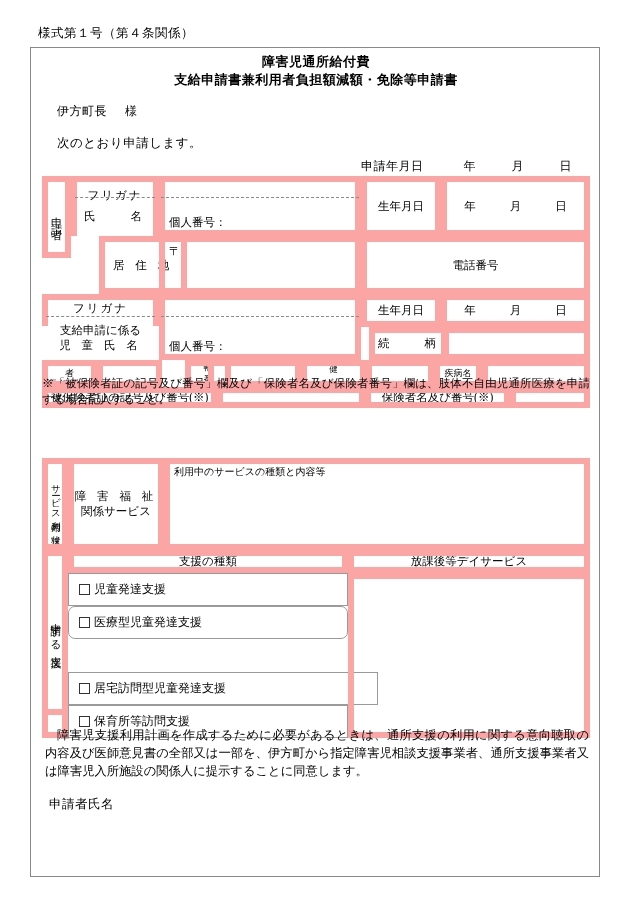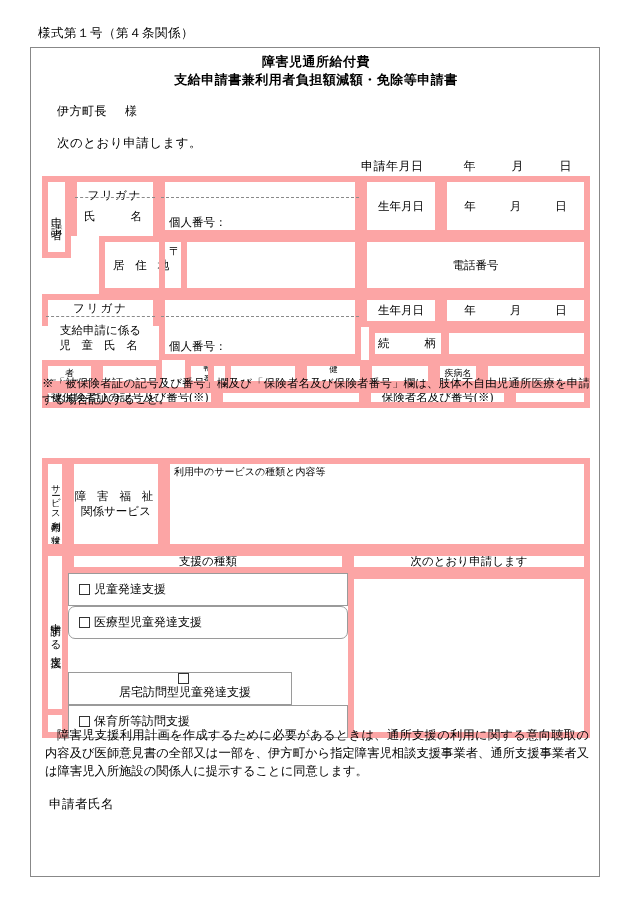--- a/index.html
+++ b/index.html
@@ -327,32 +327,32 @@
     </div>
 
     <div class="cell" style="left:11px; top:502px; width:26px; height:165px;">
       <span class="vert" style="letter-spacing:2px; font-size:11px;">申請する支援</span>
     </div>
 
     <div class="cell" style="left:37px; top:502px; width:280px; height:23px;">
       <span>支援の種類</span>
     </div>
     <div class="cell" style="left:317px; top:502px; width:242px; height:23px;">
-      <span>次のとおり申請します</span>
+      <span>放課後等デイサービス</span>
     </div>
 
     <div class="chkrow" style="left:37px; top:525px; width:280px; height:33px;">
       <span class="chkbox"></span>
       <span>児童発達支援</span>
     </div>
     <div class="chkrow" style="left:37px; top:558px; width:280px; height:33px;border-radius:7px;">
       <span class="chkbox"></span>
       <span>医療型児童発達支援</span>
     </div>
-    <div class="chkrow" style="left:37px; top:624px; width:224px; height:33px;flex-direction:column;">
+    <div class="chkrow" style="left:37px; top:624px; width:310px; height:33px;">
       <span class="chkbox"></span>
       <span>居宅訪問型児童発達支援</span>
     </div>
     <div class="chkrow" style="left:37px; top:657px; width:280px; height:33px;">
       <span class="chkbox"></span>
       <span>保育所等訪問支援</span>
     </div>
 
     <div class="cell" style="left:317px; top:525px; width:242px; height:165px;"></div>
 

